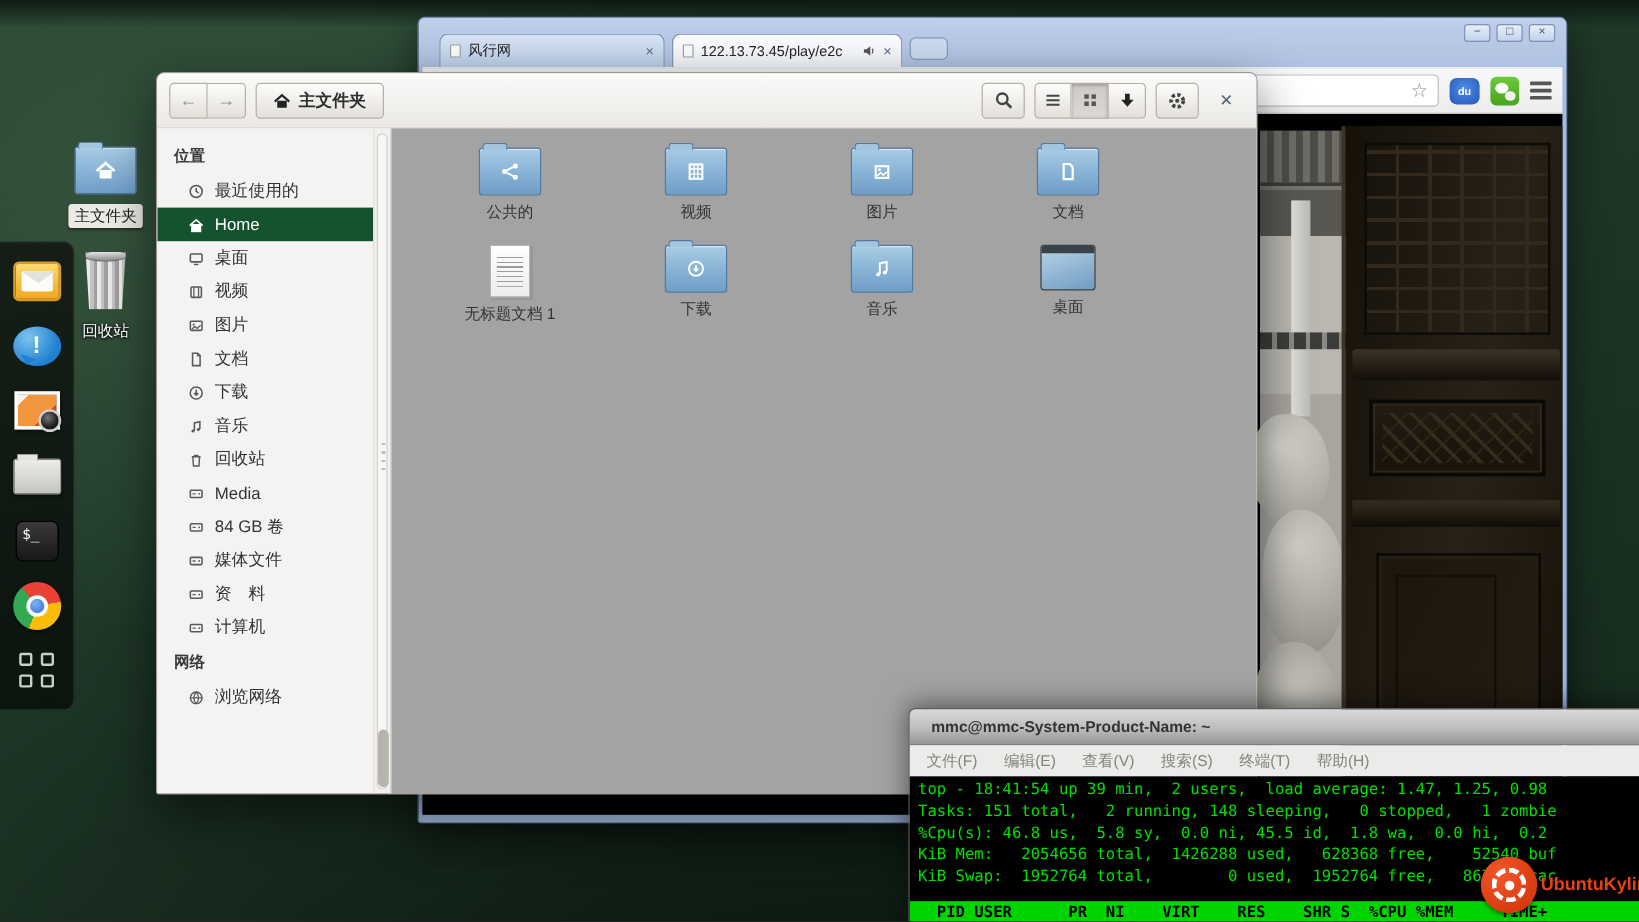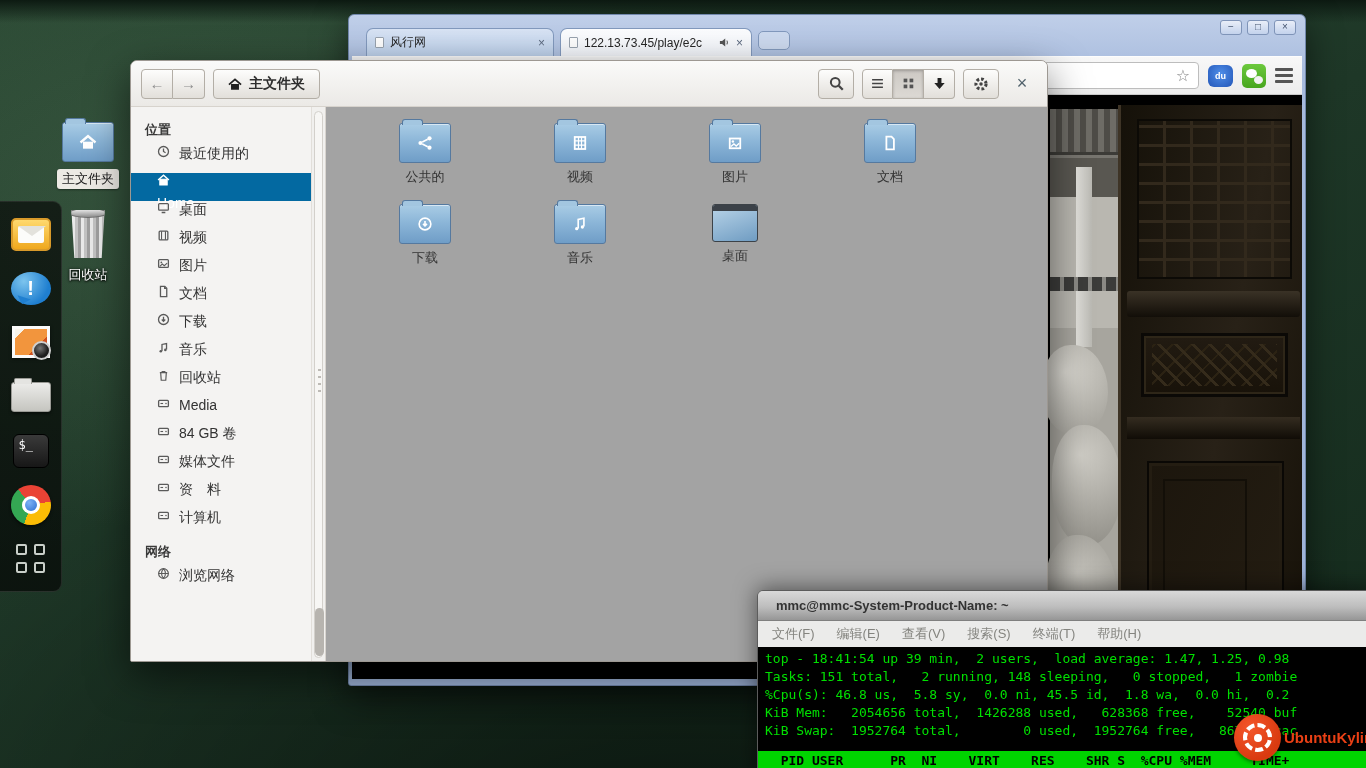--- a/index.html
+++ b/index.html
@@ -101,23 +101,23 @@
   .viewgrp{display:flex;}
   .viewgrp .tbtn{width:31px;border-radius:0;}
   .viewgrp .tbtn:first-child{border-radius:4px 0 0 4px;}
   .viewgrp .tbtn + .tbtn{border-left:none;}
   .viewgrp .tbtn:last-child{border-radius:0 4px 4px 0;}
   .viewgrp .active{background:linear-gradient(#cdc9c4,#dcd9d4);box-shadow:inset 0 1px 3px rgba(0,0,0,.25);}
   .fm-close{width:30px;height:30px;display:flex;align-items:center;justify-content:center;color:#51626c;font-size:18px;}
   .fm-body{display:flex;height:555px;}
   .fm-side{width:180px;background:#f4f3f2;padding-top:8px;overflow:hidden;font-size:14px;color:#333;}
   .sb-h{font-weight:bold;font-size:13px;color:#3a3a3a;padding:6px 0 6px 14px;}
-  .sb-row{height:28px;display:flex;align-items:flex-start;gap:9px;padding-left:26px;}
+  .sb-row{height:28px;display:flex;align-items:center;gap:9px;padding-left:26px;}
   .sb-row svg{flex:none;}
-  .sb-row.sel{background:#0369a1;color:#fff;flex-direction:column;}
+  .sb-row.sel{background:#14532d;color:#fff;}
   .sb-row.sel svg *{stroke:#fff;}
   .sb-row.sel svg .f{fill:#fff;}
   .fm-scrollcol{width:15px;position:relative;background:#f1f0ee;border-left:1px solid #e2dfda;border-right:1px solid #d8d4cf;}
   .fm-scrollcol .track{position:absolute;left:2px;right:2px;top:4px;bottom:4px;border:1px solid #d3d0cb;border-radius:7px;background:#f7f6f4;}
   .fm-scrollcol .thumb{position:absolute;left:3px;width:9px;bottom:6px;height:48px;border-radius:5px;background:#b7b4af;}
   .fm-scrollcol .grip{position:absolute;left:6px;top:262px;width:3px;height:26px;background:repeating-linear-gradient(#bdbab5 0 2px,transparent 2px 7px);}
   .fm-main{flex:1;background:#a3a3a3;padding:16px 0 0 24px;}
   .fgrid{display:grid;grid-template-columns:repeat(4,155px);grid-auto-rows:81px;}
   .fcell{width:150px;display:flex;flex-direction:column;align-items:center;gap:5px;}
   .fcell .name{font-size:13px;color:#333;max-width:145px;text-align:center;white-space:nowrap;}
@@ -456,20 +456,24 @@
             <span class="bfolder">
                 <span class="glyph">
                   <svg width="18" height="18" viewBox="0 0 12 12">
                     <path d="M3.6 1.8h3.4l1.6 1.6v6.8H3.6z" fill="none" stroke="#fff" stroke-width="1.2"></path>
                   </svg>
                 </span>
               </span>
             <span class="name">文档</span>
           </div>
           <div class="fcell">
+            <span class="textfile"></span>
+            <span class="name">无标题文档 1</span>
+          </div>
+          <div class="fcell">
             <span class="bfolder">
                 <span class="glyph">
                   <svg width="18" height="18" viewBox="0 0 12 12">
                     <circle cx="6" cy="6" r="3.9" fill="none" stroke="#fff" stroke-width="1.1"></circle>
                     <path d="M6 4v3M4.7 5.9 6 7.2l1.3-1.3" fill="none" stroke="#fff" stroke-width="1.1"></path>
                   </svg>
                 </span>
               </span>
             <span class="name">下载</span>
           </div>

